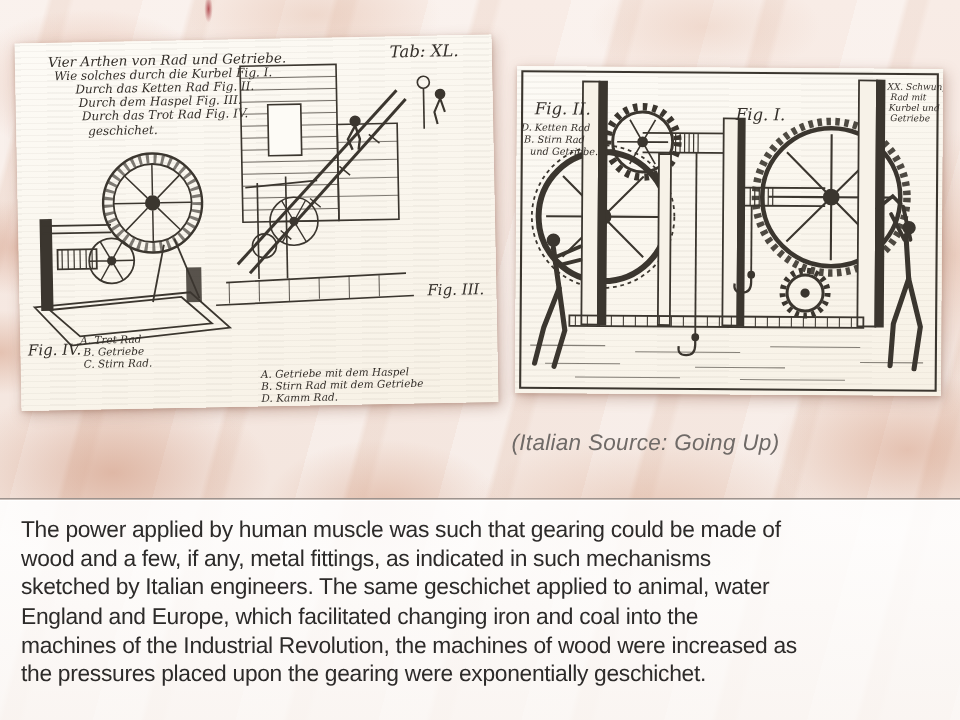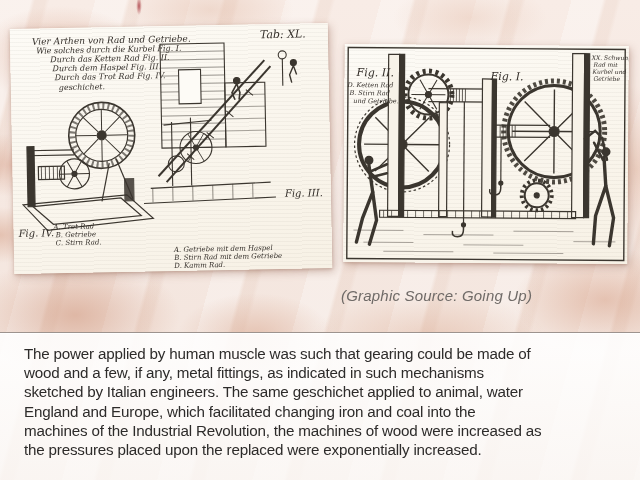--- a/index.html
+++ b/index.html
@@ -26,21 +26,21 @@
   .plate .etch{position:absolute;inset:0;
     background:repeating-linear-gradient(0deg, rgba(90,80,70,0) 0 3px, rgba(90,80,70,.05) 3px 4px);}
   .plate-left{left:12px;top:26px;width:318px;height:245px;transform:rotate(-1.1deg);}
   .plate-right{left:344px;top:45px;width:284px;height:218px;transform:rotate(0.4deg);}
   .plate svg{position:absolute;inset:0;}
   .caption{position:absolute;left:341px;top:287px;font-style:italic;font-size:15px;
     color:#6f6a67;letter-spacing:.2px;}
   .textpanel{position:absolute;left:0;top:332px;width:640px;height:148px;
     background:linear-gradient(rgba(255,255,255,.90), rgba(252,250,248,.78));
     border-top:1px solid #9d938e;box-shadow:inset 0 1px 0 #ffffff;}
-  .textpanel .bodytext{margin:11px 22px 0 24px;color:#2d2b2a;font-size:15.2px;
+  .textpanel .bodytext{margin:11px 22px 0 14px;color:#2d2b2a;font-size:15.2px;
     line-height:19.2px;letter-spacing:-0.2px;}
   .bodyline{white-space:nowrap;}
   text{fill:#342f2a;}
   .script{font-family:"DejaVu Serif",serif;font-style:italic;}
 </style>
 </head>
 <body>
 
 <div class="stage">
 
@@ -192,26 +192,26 @@
       <text class="script" x="146" y="35" font-size="11" font-style="italic">Fig. I.</text>
       <g class="script">
         <text x="247" y="14" font-size="6" font-style="italic">XX. Schwung</text>
         <text x="249" y="21" font-size="6" font-style="italic">Rad mit</text>
         <text x="248" y="28" font-size="6" font-style="italic">Kurbel und</text>
         <text x="249" y="35" font-size="6" font-style="italic">Getriebe</text>
       </g>
     </svg>
   </div>
 
-  <div class="caption">(Graphic Source: Going Up)</div>
+  <div class="caption">(Italian Source: Going Up)</div>
 
   <div class="textpanel">
     <div class="bodytext">
       <div class="bodyline">The power applied by human muscle was such that gearing could be made of</div>
       <div class="bodyline">wood and a few, if any, metal fittings, as indicated in such mechanisms</div>
       <div class="bodyline">sketched by Italian engineers. The same geschichet applied to animal, water</div>
       <div class="bodyline">England and Europe, which facilitated changing iron and coal into the</div>
       <div class="bodyline">machines of the Industrial Revolution, the machines of wood were increased as</div>
-      <div class="bodyline">the pressures placed upon the replaced were exponentially increased.</div>
+      <div class="bodyline">the pressures placed upon the gearing were exponentially geschichet.</div>
     </div>
   </div>
 
 </div>
 
 </body></html>

